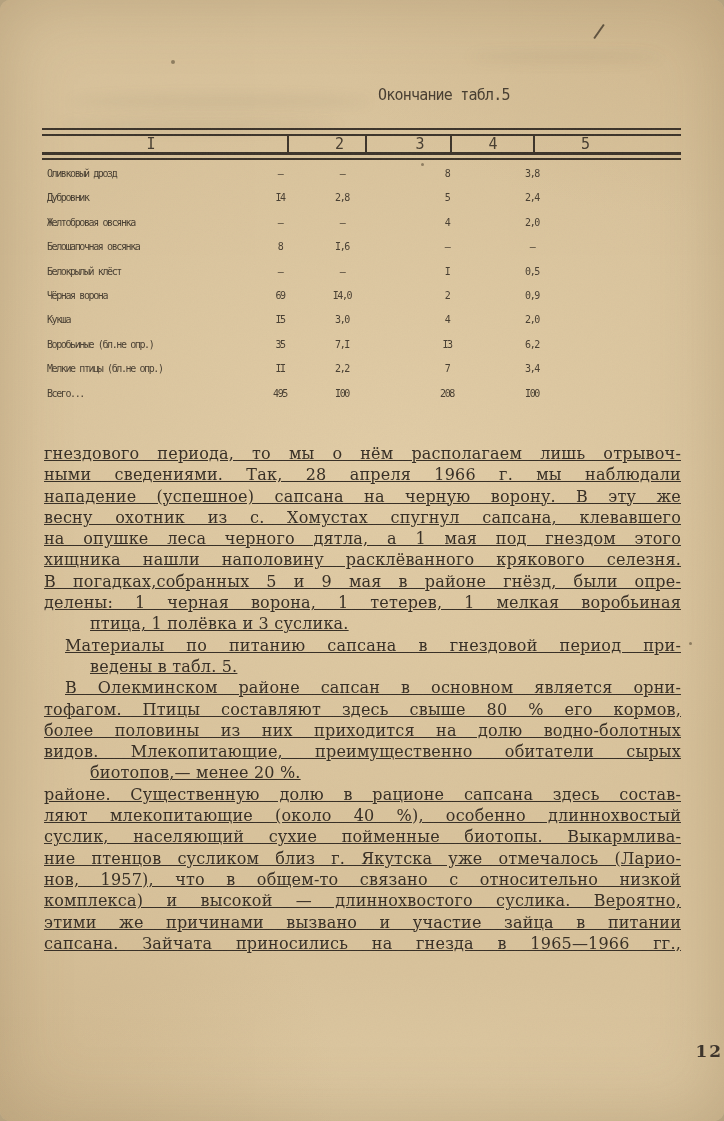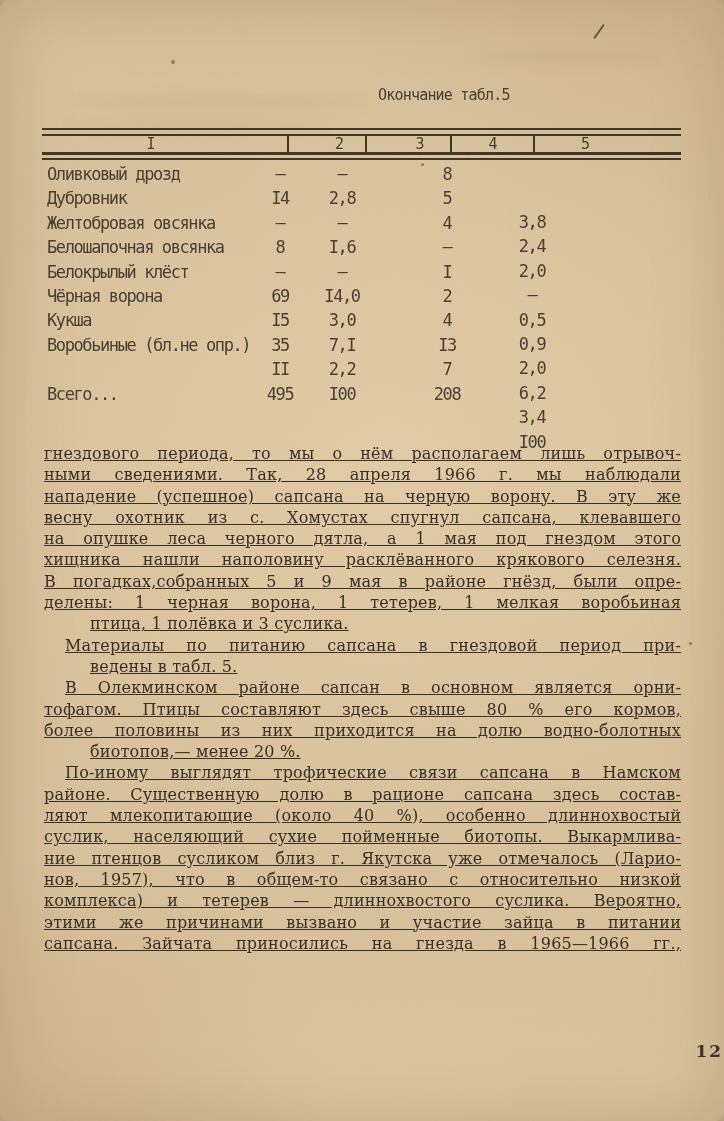--- a/index.html
+++ b/index.html
@@ -39,25 +39,25 @@
   }
   .hcell{box-sizing:border-box;display:flex;align-items:center;justify-content:center;line-height:16px;}
   .hcell+.hcell{border-left:2px solid #3b332a;}
   .h1{width:245px;padding-right:28px;}
   .h2{width:78px;padding-left:24px;}
   .h3{width:85px;padding-left:22px;}
   .h4{width:83px;}
   .h5{flex:1;padding-right:46px;}
   .trows{position:absolute;left:42px;top:162px;width:639px;
     font-family:"DejaVu Sans Mono","Liberation Mono",monospace;
-    font-size:17px;letter-spacing:-1.4px;color:#463d31;}
+    font-size:10px;letter-spacing:-1.4px;color:#463d31;}
   .trow{position:relative;height:24.4px;line-height:24.4px;white-space:nowrap;}
   .tname{position:absolute;left:5px;}
   .tval{position:absolute;text-align:center;width:84px;}
-  .v2{left:196px;} .v3{left:258px;} .v4{left:363px;} .v5{left:448px;margin-top:48px;}
+  .v2{left:196px;} .v3{left:258px;} .v4{left:363px;} .v5{left:448px;}
   
   .body-text{
     position:absolute;left:44px;top:443px;width:637px;
     font-size:16px;line-height:21.3px;letter-spacing:.2px;color:#352d24;text-decoration:underline;
   }
   .bline{text-align:justify;text-align-last:justify;white-space:normal;}
   .bline.endp{text-align-last:left;margin-left:46px;}
   .bline.ind{padding-left:21px;}
   
   .pageno{position:absolute;left:13px;top:1041px;width:100%;text-align:right;
@@ -140,20 +140,21 @@
         <span class="tval v5">2,0</span>
       </div>
       <div class="trow">
         <span class="tname">Воробьиные (бл.не опр.)</span>
         <span class="tval v2">35</span>
         <span class="tval v3">7,I</span>
         <span class="tval v4">I3</span>
         <span class="tval v5">6,2</span>
       </div>
       <div class="trow">
+        <span class="tname">Мелкие птицы (бл.не опр.)</span>
         <span class="tval v2">II</span>
         <span class="tval v3">2,2</span>
         <span class="tval v4">7</span>
         <span class="tval v5">3,4</span>
       </div>
       <div class="trow">
         <span class="tname">Всего...</span>
         <span class="tval v2">495</span>
         <span class="tval v3">I00</span>
         <span class="tval v4">208</span>
@@ -169,28 +170,28 @@
       <div class="bline">на опушке леса черного дятла, а 1 мая под гнездом этого</div>
       <div class="bline">хищника нашли наполовину расклёванного крякового селезня.</div>
       <div class="bline">В погадках,собранных 5 и 9 мая в районе гнёзд, были опре-</div>
       <div class="bline">делены: 1 черная ворона, 1 тетерев, 1 мелкая воробьиная</div>
       <div class="bline endp">птица, 1 полёвка и 3 суслика.</div>
       <div class="bline ind">Материалы по питанию сапсана в гнездовой период при-</div>
       <div class="bline endp">ведены в табл. 5.</div>
       <div class="bline ind">В Олекминском районе сапсан в основном является орни-</div>
       <div class="bline">тофагом. Птицы составляют здесь свыше 80 % его кормов,</div>
       <div class="bline">более половины из них приходится на долю водно-болотных</div>
+      <div class="bline">видов. Млекопитающие, преимущественно обитатели сырых</div>
       <div class="bline endp">биотопов,— менее 20 %.</div>
-      <div class="bline ind">По-иному выглядят трофические связи сапсана в Намском</div>
       <div class="bline">районе. Существенную долю в рационе сапсана здесь состав-</div>
       <div class="bline">ляют млекопитающие (около 40 %), особенно длиннохвостый</div>
       <div class="bline">суслик, населяющий сухие пойменные биотопы. Выкармлива-</div>
       <div class="bline">ние птенцов сусликом близ г. Якутска уже отмечалось (Ларио-</div>
       <div class="bline">нов, 1957), что в общем-то связано с относительно низкой</div>
-      <div class="bline">комплекса) и тетерев — длиннохвостого суслика. Вероятно,</div>
+      <div class="bline">комплекса) и высокой — длиннохвостого суслика. Вероятно,</div>
       <div class="bline">этими же причинами вызвано и участие зайца в питании</div>
       <div class="bline">сапсана. Зайчата приносились на гнезда в 1965—1966 гг.,</div>
     </div>
 
   <div class="pageno">123</div>
 
   <svg class="grain" width="724" height="1121">
     <filter id="grain-f">
       <feTurbulence type="fractalNoise" baseFrequency="0.72" numOctaves="3" stitchTiles="stitch"></feTurbulence>
       <feColorMatrix type="matrix" values="0 0 0 0 0.40  0 0 0 0 0.33  0 0 0 0 0.22  0 0 0 0.13 0"></feColorMatrix>

